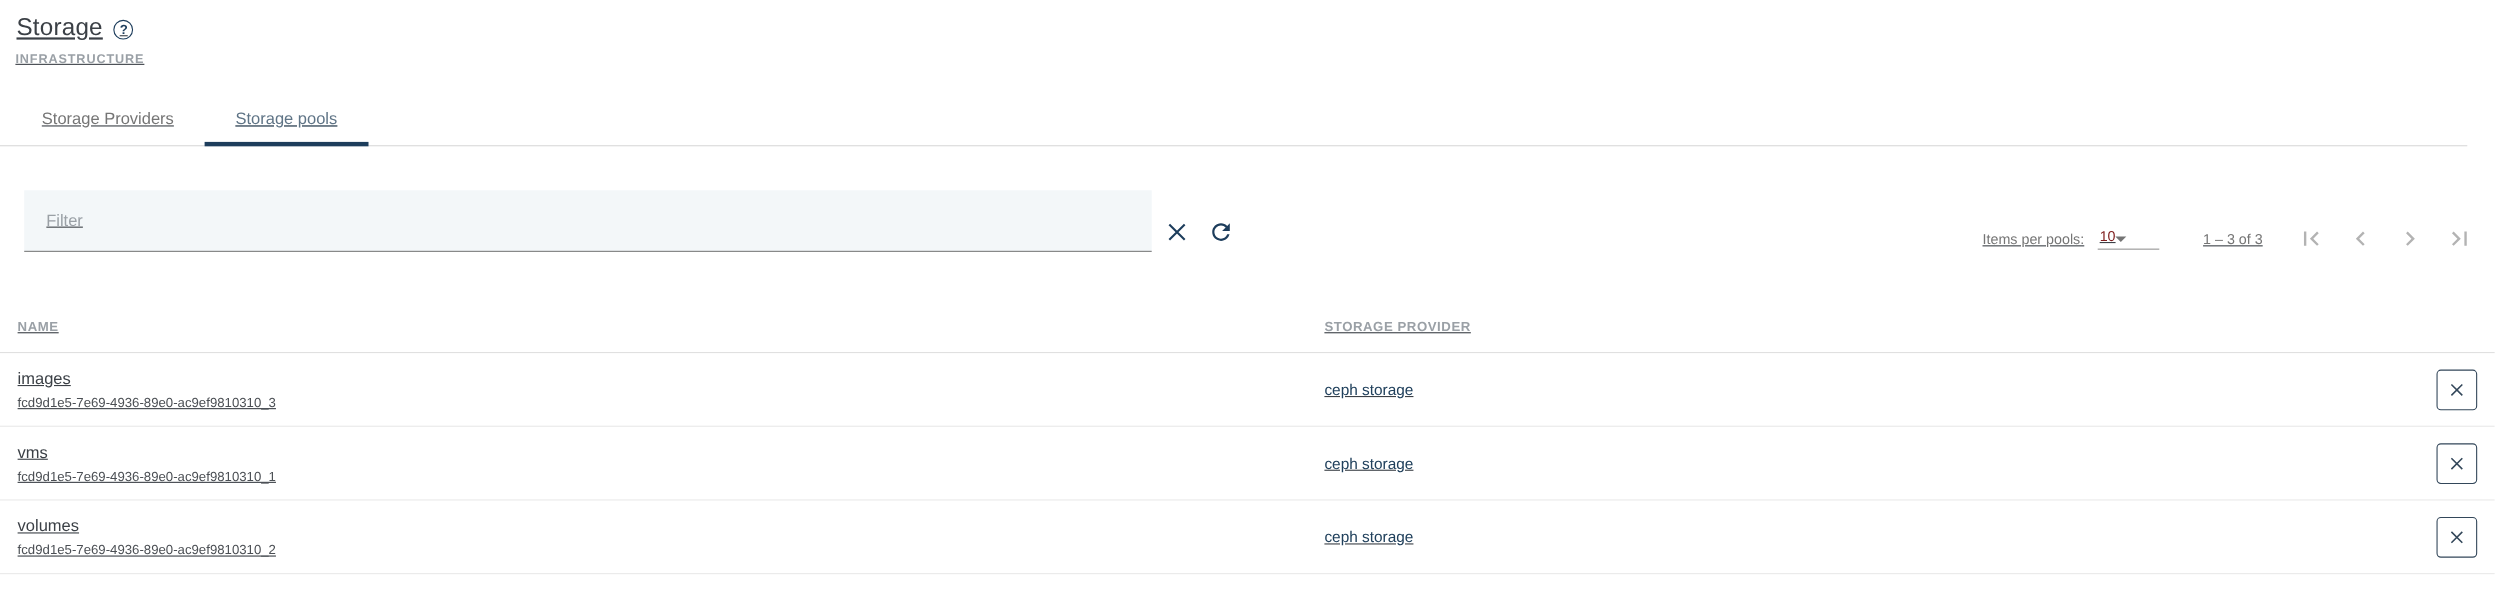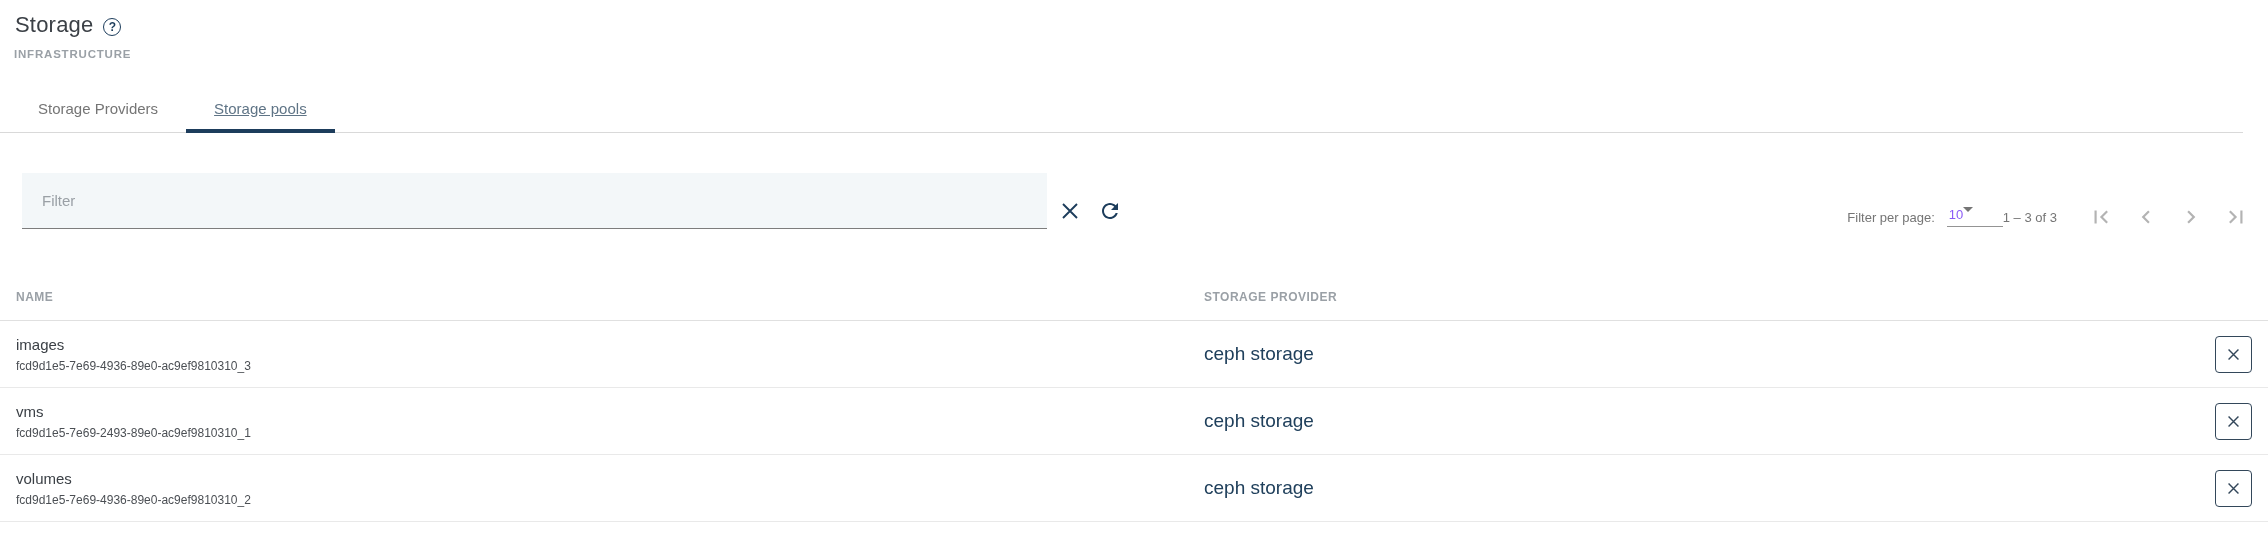--- a/index.html
+++ b/index.html
@@ -1,19 +1,19 @@
 <!DOCTYPE html>
 <html><head>
 <meta charset="utf-8">
 <style>
   * { margin: 0; padding: 0; box-sizing: border-box; }
   html, body { width: 2268px; height: 554px; background: #ffffff; overflow: hidden; }
   body { font-family: "Liberation Sans", "DejaVu Sans", sans-serif; color: #3b4046; }
 
-  .page { width: 2268px; height: 456px; background: #fff; position: relative; }
+  .page { width: 2268px; height: 456px; background: #fff; position: relative; text-decoration: underline; }
 
   
   .header { padding: 12px 15px 0 15px; display: flex; align-items: center; gap: 10px; }
   .page-title { font-size: 22px; font-weight: 400; color: #3b4046; letter-spacing: 0.2px; }
   .help-icon {
     width: 18px; height: 18px; border: 1.6px solid #1d3d5c; border-radius: 50%;
     display: inline-flex; align-items: center; justify-content: center;
     color: #1d3d5c; font-size: 12px; font-weight: 700; margin-top: 3px; cursor: pointer;
   }
   .section-label {
@@ -45,40 +45,40 @@
   }
   .filter-field input::placeholder { color: #9aa0a6; }
   .toolbar-icons { display: flex; gap: 14px; margin-left: 10px; margin-top: 25px; }
   .icon-btn { width: 26px; height: 26px; border: none; background: transparent; cursor: pointer;
     display: flex; align-items: center; justify-content: center; padding: 0; }
 
   
   .paginator { margin-left: auto; margin-top: 30px; display: flex; align-items: center;
     color: #757575; font-size: 13px; }
   .pg-label { margin-right: 12px; }
-  .page-size-select { display: flex; border-bottom: 1px solid #949494;
-    padding: 0 2px 4px 2px; min-width: 56px; cursor: pointer; color: #8b5cf6; }
+  .page-size-select { display: flex; align-items: flex-end; border-bottom: 1px solid #949494;
+    padding: 0 2px 4px 2px; min-width: 56px; cursor: pointer; color: #7f1d1d; }
   .caret-down { width: 0; height: 0; border-left: 5px solid transparent; border-right: 5px solid transparent;
     border-top: 5px solid #757575; margin-bottom: 2px; }
-  .pg-range { margin-right: 30px; }
+  .pg-range { margin-left: 40px; margin-right: 30px; }
   .pg-nav { display: flex; align-items: center; gap: 17px; }
   .pg-nav .icon-btn { width: 28px; height: 28px; cursor: default; }
 
   
   .table { margin-top: 44px; }
   .thead, .trow {
     display: grid; grid-template-columns: 1188px 1fr 64px;
     padding: 0 16px; align-items: center;
   }
   .thead { height: 48px; border-bottom: 1px solid #e0e0e0; }
   .th { font-size: 12px; font-weight: 700; color: #9aa0a6; letter-spacing: 0.5px; }
   .trow { height: 67px; border-bottom: 1px solid #e9e9e9; }
   .cell-name .pool-name { font-size: 15px; color: #3b4046; margin-bottom: 6px; }
   .cell-name .pool-id { font-size: 12px; color: #4b4f54; }
-  .cell-provider { font-size: 19px; color: #20405c; cursor: pointer; }
+  .cell-provider { font-size: 14px; color: #20405c; cursor: pointer; }
   .cell-actions { display: flex; justify-content: flex-end; }
   .delete-btn {
     width: 37px; height: 37px; background: #fff; border: 1px solid #33475a; border-radius: 4px;
     display: flex; align-items: center; justify-content: center; cursor: pointer; padding: 0;
   }
 </style>
 </head>
 <body>
 
 <div class="page">
@@ -109,21 +109,21 @@
         </svg>
       </button>
       <button class="icon-btn" title="">
         <svg width="24" height="24" viewBox="0 0 24 24">
           <path d="M17.65 6.35C16.2 4.9 14.21 4 12 4c-4.42 0-7.99 3.58-7.99 8s3.57 8 7.99 8c3.73 0 6.84-2.55 7.73-6h-2.08c-.82 2.33-3.04 4-5.65 4-3.31 0-6-2.69-6-6s2.69-6 6-6c1.66 0 3.14.69 4.22 1.78L13 11h7V4l-2.35 2.35z" fill="#1d3d5c"></path>
         </svg>
       </button>
     </div>
 
     <div class="paginator">
-      <span class="pg-label">Filter per page:</span>
+      <span class="pg-label">Items per pools:</span>
       <span class="page-size-select">
         <span>10</span>
         <span class="caret-down"></span>
       </span>
       <span class="pg-range">1 – 3 of 3</span>
       <div class="pg-nav">
         <button class="icon-btn">
           <svg width="26" height="26" viewBox="0 0 24 24">
             <path d="M18.41 16.59 13.82 12l4.59-4.59L17 6l-6 6 6 6zM6 6h2v12H6z" fill="#b3b3b3"></path>
           </svg>
@@ -165,21 +165,21 @@
         <svg width="17" height="17" viewBox="0 0 24 24">
           <path d="M5 5 L19 19 M19 5 L5 19" stroke="#33475a" stroke-width="2" fill="none"></path>
         </svg>
       </button>
     </div>
   </div>
 
   <div class="trow">
     <div class="cell-name">
       <div class="pool-name">vms</div>
-      <div class="pool-id">fcd9d1e5-7e69-2493-89e0-ac9ef9810310_1</div>
+      <div class="pool-id">fcd9d1e5-7e69-4936-89e0-ac9ef9810310_1</div>
     </div>
     <div class="cell-provider">ceph storage</div>
     <div class="cell-actions">
       <button class="delete-btn">
         <svg width="17" height="17" viewBox="0 0 24 24">
           <path d="M5 5 L19 19 M19 5 L5 19" stroke="#33475a" stroke-width="2" fill="none"></path>
         </svg>
       </button>
     </div>
   </div>

